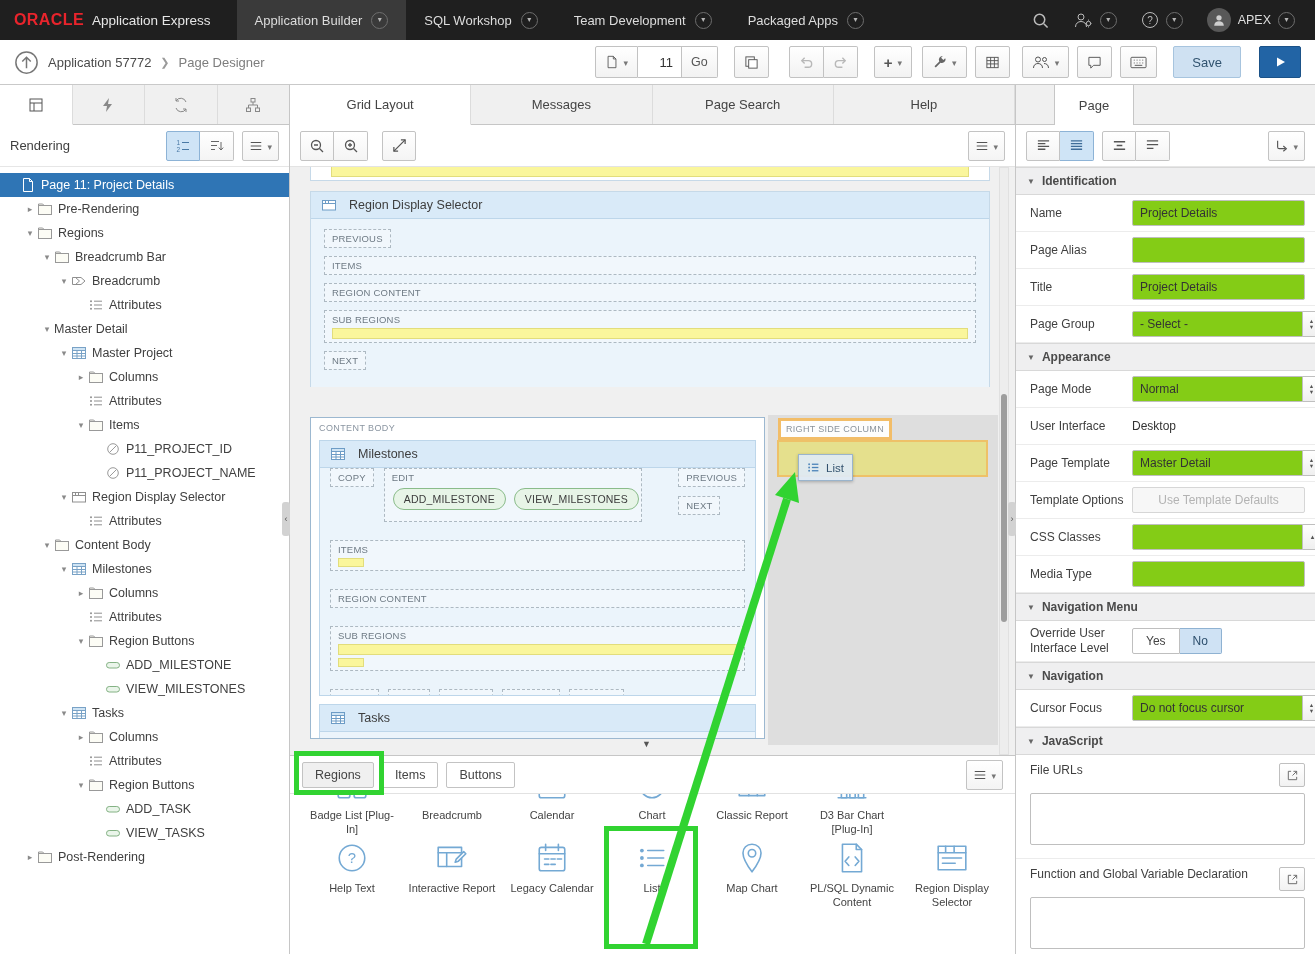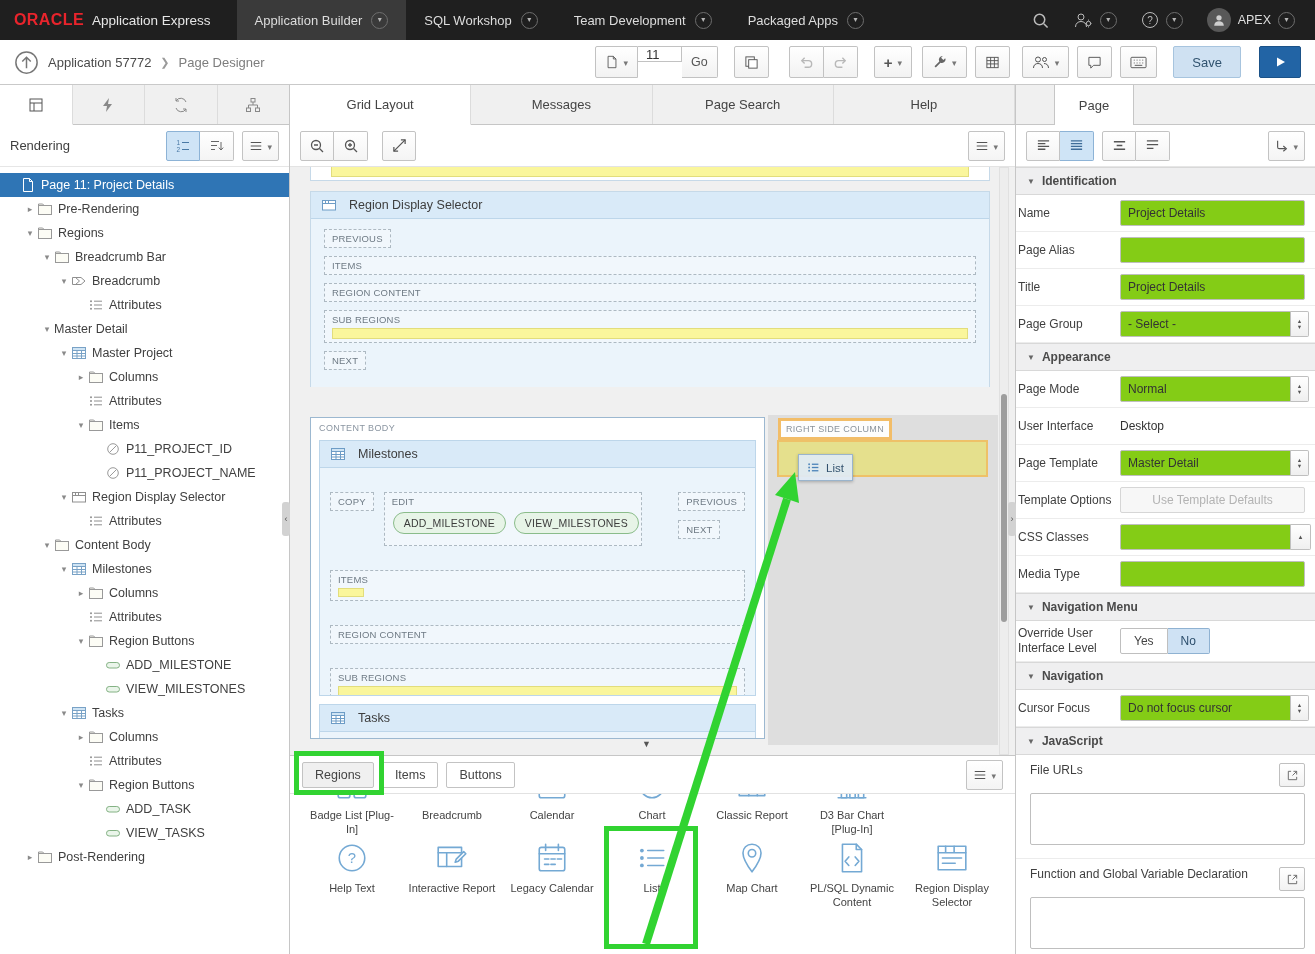--- a/index.html
+++ b/index.html
@@ -30,21 +30,21 @@
 #toolbar{position:absolute;top:40px;left:0;width:100%;height:45px;background:#fff;border-bottom:1px solid #c9c9c9;display:flex;align-items:center;padding:0 14px;z-index:9}
 .crumb-app{color:#4a4a4a;font-size:13px;margin-left:9px}
 .crumb-sep{color:#9a9a9a;margin:0 9px;font-size:11px}
 .crumb-page{color:#7d7d7d;font-size:13px}
 .tbtn{height:32px;min-width:34px;border:1px solid #c2c2c2;border-radius:2px;background:linear-gradient(#fff,#f2f2f2);display:inline-flex;align-items:center;justify-content:center;gap:5px;color:#555;font-size:12.5px;padding:0 9px}
 .tgroup{display:inline-flex}
 .tgroup .tbtn{border-radius:0}
 .tgroup .tbtn:first-child{border-radius:2px 0 0 2px}
 .tgroup .tbtn:last-child{border-radius:0 2px 2px 0}
 .tgroup .tbtn+.tbtn,.tgroup .tinput+.tbtn{border-left:0}
-.tinput{width:44px;height:16px;border:1px solid #c2c2c2;border-left:0;padding:0 8px;font-size:13px;color:#333;background:#fff}
+.tinput{width:44px;height:32px;border:1px solid #c2c2c2;border-left:0;text-align:right;padding:0 8px;font-size:13px;color:#333;background:#fff}
 .caret::after{content:"▾";font-size:9px;color:#777;line-height:1}
 .save-btn{background:var(--save-button-blue);border:1px solid #a7c4de;color:#31536f;height:32px;padding:0 18px;border-radius:2px;font-size:13px}
 .run-btn{width:42px;height:32px;background:#2264a5;border:1px solid #1b5288;border-radius:2px;display:inline-flex;align-items:center;justify-content:center}
 
 
 .mini-btn{min-width:34px;height:30px;border:1px solid #c3c3c3;background:linear-gradient(#fff,#f4f4f4);border-radius:2px;display:inline-flex;align-items:center;justify-content:center;gap:4px;padding:0 6px}
 .btn-pair{display:inline-flex}
 .btn-pair .mini-btn{border-radius:0}
 .btn-pair .mini-btn:first-child{border-radius:2px 0 0 2px}
 .btn-pair .mini-btn:last-child{border-radius:0 2px 2px 0;border-left:0}
@@ -85,21 +85,21 @@
 #rds-region .rbody{height:168px}
 .slot{border:1px dashed #adb9c2;font-size:9.5px;color:#6e7a84;padding:3px 7px;letter-spacing:.2px;background:rgba(255,255,255,.3)}
 .slot.fit{align-self:flex-start;white-space:nowrap}
 .slot-label{display:block;font-size:9.5px;color:#6e7a84}
 .ybar{height:11px;background:var(--region-yellow);border:1px solid #e2dd7c}
 .slot .ybar{margin-top:3px}
 .ymini{display:block;width:26px;height:9px;background:var(--region-yellow);border:1px solid #e2dd7c;margin-top:3px}
 #content-body{position:absolute;left:20px;top:250px;width:455px;height:322px;background:#fff;border:1px solid #9cb8d0;overflow:hidden}
 .area-label{position:absolute;left:8px;top:5px;font-size:9px;color:#8a95a1;letter-spacing:.4px}
 #milestones{position:absolute;left:8px;top:22px;right:8px;height:256px;border:1px solid #bdd6ea;background:#ebf4fb;overflow:hidden}
-.mbody{padding:24px 10px;gap:24px}
+.mbody{padding:0 10px;gap:18px}
 .mrow1{display:flex;gap:10px;align-items:flex-start}
 .editbox{flex:0 0 258px;height:54px;position:relative}
 .pills{position:absolute;left:8px;top:19px;display:flex;gap:8px}
 .pill{border:1.5px solid #8abc8a;background:#e7f4e7;color:#3c3c3c;border-radius:13px;padding:4px 10px;font-size:10.5px;white-space:nowrap}
 .pncol{display:flex;flex-direction:column;gap:9px;margin-left:auto;align-items:flex-start}
 .btnrow{display:flex;gap:9px}
 #tasks{position:absolute;left:8px;top:286px;right:8px;height:60px;border:1px solid #bdd6ea;background:#ebf4fb}
 #tasks .ybar{margin:6px 10px 0 10px}
 #right-col{position:absolute;left:478px;top:248px;width:230px;height:330px;background:#dedede}
 #rsc-label{position:absolute;left:488px;top:251px;height:22px;border:3px solid var(--highlight-orange);background:#fdfdfd;color:#8a939c;font-size:9px;display:flex;align-items:center;padding:0 5px;letter-spacing:.3px;z-index:2}
@@ -126,21 +126,21 @@
 .glabel{padding:0 3px}
 
 
 #right{position:absolute;top:85px;right:0;width:300px;bottom:0;border-left:1px solid #c6c6c6;background:#fff;overflow:hidden}
 #right .rtabs{height:40px;background:#f0f0f0;border-bottom:1px solid #c6c6c6;display:flex}
 .rtab{width:80px;margin-left:38px;background:#fff;display:flex;align-items:center;justify-content:center;border-left:1px solid #c6c6c6;border-right:1px solid #c6c6c6;margin-bottom:-1px;font-size:13px;color:#444}
 .rp-toolbar{height:42px;display:flex;align-items:center;padding:0 10px;border-bottom:1px solid #e6e6e6;background:#fff}
 #rp-sections{overflow:hidden}
 .sec-h{height:28px;background:#efeff0;border-top:1px solid #d8d8d8;border-bottom:1px solid #d8d8d8;display:flex;align-items:center;gap:7px;padding:0 11px;font-size:12px;font-weight:bold;color:#4a4a4a;cursor:pointer}
 .sec-arrow{font-size:8px;color:#666}
-.frow{display:flex;align-items:center;padding:5px 10px 5px 2px;border-bottom:1px solid #ececec;min-height:37px}
+.frow{display:flex;align-items:center;padding:5px 10px 5px 14px;border-bottom:1px solid #ececec;min-height:37px}
 .flabel{flex:0 0 102px;width:102px;font-size:12px;color:#3f3f3f;line-height:1.25;padding-right:8px}
 .fctrl{flex:1;display:flex;align-items:center}
 .finput{flex:1;min-width:0;height:26px;border:1px solid #bfbfbf;border-radius:2px;padding:0 7px;font-size:12px;color:#333;background:#84cc16}
 .finput.sel{border-radius:2px 0 0 2px}
 .spin{width:18px;height:26px;border:1px solid #bfbfbf;border-left:0;border-radius:0 2px 2px 0;display:inline-flex;flex-direction:column;align-items:center;justify-content:center;background:linear-gradient(#fff,#efefef);cursor:pointer}
 .spin i{font-style:normal;font-size:5.5px;color:#555;line-height:1.15}
 .combo{width:20px;height:26px;border:1px solid #bfbfbf;border-left:0;border-radius:0 2px 2px 0;background:linear-gradient(#fff,#efefef);font-size:7px;color:#555;display:inline-flex;align-items:center;justify-content:center}
 .fstatic{font-size:12px;color:#333}
 .dis-btn{flex:1;height:26px;border:1px solid #d6d6d6;background:#f7f7f7;color:#b3b3b3;font-size:12px;border-radius:2px;cursor:default}
 .tg{display:inline-flex}

